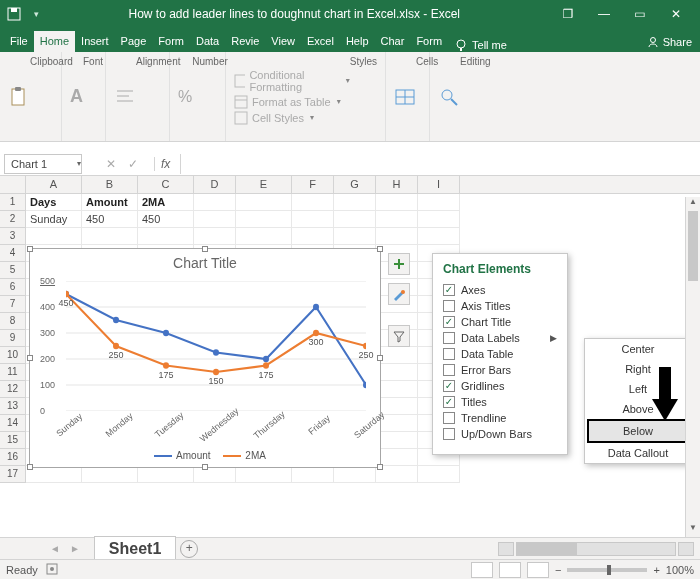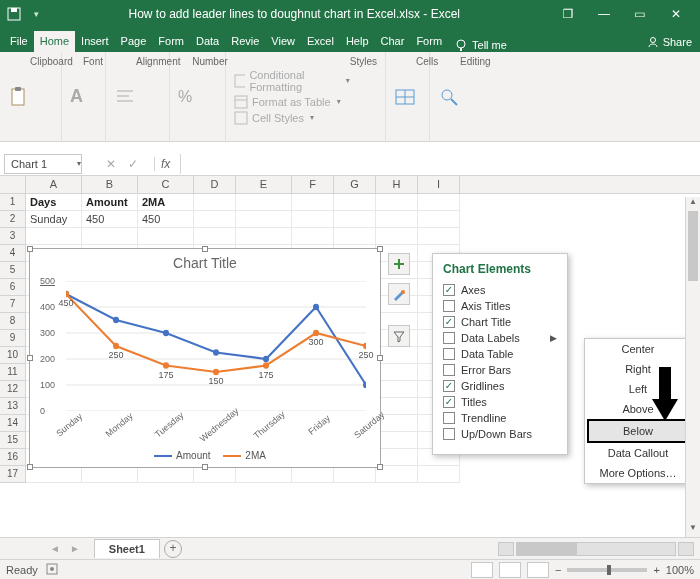--- a/index.html
+++ b/index.html
@@ -73,21 +73,21 @@
   .pe .arrow { margin-left:auto; font-size:9px; color:#555;}
   
   
   .submenu { position:absolute; left:584px; top:338px; width:108px; background:#fff; border:1px solid #c8c8c8; box-shadow:2px 2px 6px rgba(0,0,0,0.25);}
   .submenu .mi { padding:4px 10px; font-size:11px; color:#333;text-align:center;}
   .submenu .below { background:#e5e5e5; border:2px solid #000; margin:0 2px;}
   .bigarrow { position:absolute; left:648px; top:365px; }
   
   
   .sheetbar { position:absolute; bottom:20px; left:0; right:0; height:22px; background:#f3f2f1; border-top:1px solid #d4d4d4; display:flex; align-items:center; padding-left:50px; gap:4px;}
-  .sheettab { background:#fff; border:1px solid #c8c8c8; border-bottom:none; padding:3px 14px; font-size:11px; font-weight:600;}
+  .sheettab { background:#fff; border:1px solid #c8c8c8; border-bottom:none; padding:3px 14px; font-size:16px; font-weight:600;}
   .plus { width:18px; height:18px; border:1px solid #aaa; border-radius:50%; text-align:center; line-height:15px; color:#666; font-size:12px;}
   .hscroll { margin-left:auto; display:flex; align-items:center; gap:2px; padding-right:6px;}
   .sb { width:16px; height:14px; background:#e1e1e1; border:1px solid #c8c8c8;}
   .track { width:160px; height:14px; background:#e1e1e1; border:1px solid #c8c8c8; position:relative;}
   .thumb { position:absolute; left:0; top:0; bottom:0; width:60px; background:#c8c8c8;}
   
   .statusbar { position:absolute; bottom:0; left:0; right:0; height:20px; background:#f3f2f1; border-top:1px solid #d4d4d4; display:flex; align-items:center; font-size:11px; color:#555; padding:0 6px; gap:8px;}
   .statusbar .right { margin-left:auto; display:flex; align-items:center; gap:6px;}
   .viewbtn { width:22px; height:16px; border:1px solid #c8c8c8; background:#fff;}
   .zoomtrack { width:80px; height:4px; background:#c8c8c8; position:relative;}
@@ -601,21 +601,20 @@
     </div>
 </div>
 
 <div class="submenu" id="submenu">
     <div class="mi">Center</div>
     <div class="mi">Right</div>
     <div class="mi">Left</div>
     <div class="mi">Above</div>
     <div class="mi below">Below</div>
     <div class="mi">Data Callout</div>
-    <div class="mi">More Options…</div>
   </div>
 
 <div class="bigarrow">
   <svg width="34" height="60">
       <rect x="11" y="2" width="12" height="32" fill="#000"></rect>
       <polygon points="4,34 30,34 17,56" fill="#000"></polygon>
     </svg>
 </div>
 
 <div class="sheetbar">

